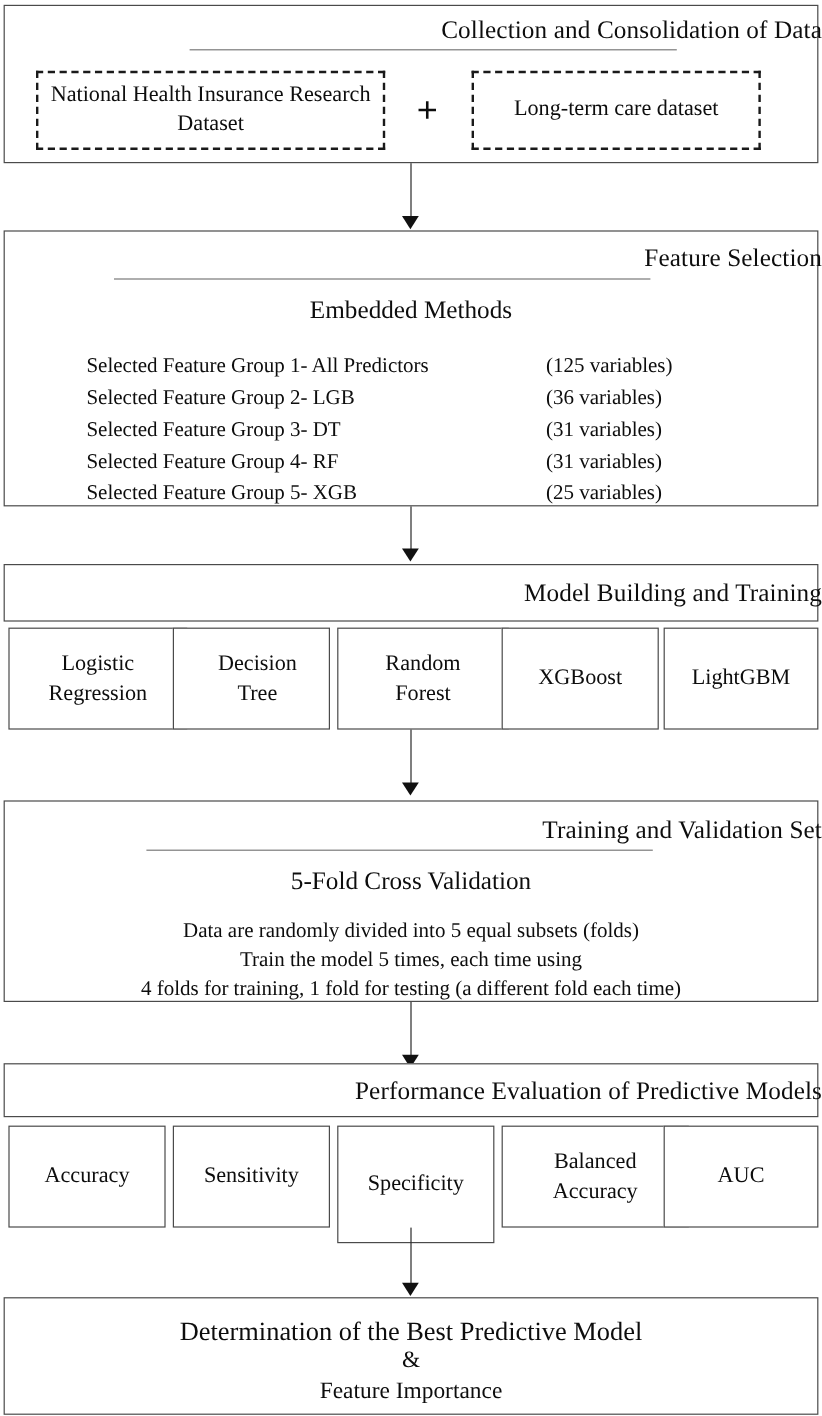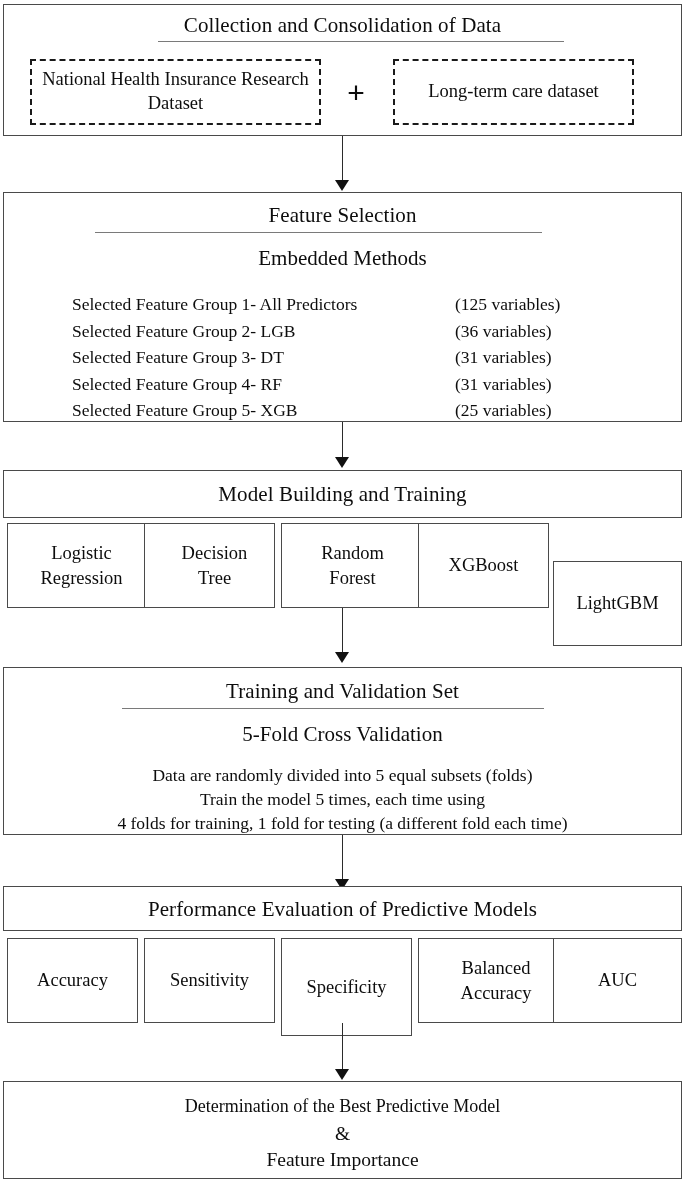--- a/index.html
+++ b/index.html
@@ -24,21 +24,21 @@
     background:#fff;
     box-sizing:border-box;
     display:flex;align-items:center;justify-content:center;
     text-align:center;
     line-height:1.28;
   }
 
   
   .title{
     position:absolute;left:0;right:0;
-    text-align:center;
+    text-align:right;
     font-size:21px;
     letter-spacing:.1px;
   }
   .subtitle{
     position:absolute;left:0;right:0;
     text-align:center;
     font-size:21px;
   }
   .rule{
     position:absolute;
@@ -151,21 +151,21 @@
     <span style="white-space:pre-line;">Decision
 Tree</span>
   </div>
   <div class="cell" style="left:281px;top:523px;width:143px;height:85px;">
     <span style="white-space:pre-line;">Random
 Forest</span>
   </div>
   <div class="cell" style="left:418px;top:523px;width:131px;height:85px;">
     <span style="white-space:pre-line;">XGBoost</span>
   </div>
-  <div class="cell" style="left:553px;top:523px;width:129px;height:85px;margin-top:38px;">
+  <div class="cell" style="left:553px;top:523px;width:129px;height:85px;">
     <span style="white-space:pre-line;">LightGBM</span>
   </div>
 
   <div class="conn" style="top:608px;height:45px;"></div>
   <div class="arrowhead" style="top:652px;"></div>
 
   <div class="box" style="left:3px;top:667px;width:679px;height:168px;"></div>
 
   <div class="title" style="top:679px;">Training and Validation Set</div>
   <div class="rule" style="left:122px;top:708px;width:422px;"></div>
@@ -197,17 +197,17 @@
   </div>
   <div class="cell" style="left:553px;top:938px;width:129px;height:85px;">
     <span style="white-space:pre-line;">AUC</span>
   </div>
 
   <div class="conn" style="top:1023px;height:47px;"></div>
   <div class="arrowhead" style="top:1069px;"></div>
 
   <div class="box" style="left:3px;top:1081px;width:679px;height:98px;"></div>
 
-  <div class="centerline" style="top:1094px;font-size:18px;">Determination of the Best Predictive Model</div>
+  <div class="centerline" style="top:1094px;font-size:22px;">Determination of the Best Predictive Model</div>
   <div class="centerline" style="top:1120px;font-size:19.5px;">&amp;</div>
   <div class="centerline" style="top:1146px;font-size:19.5px;">Feature Importance</div>
 
 </div>
 
 </body></html>

